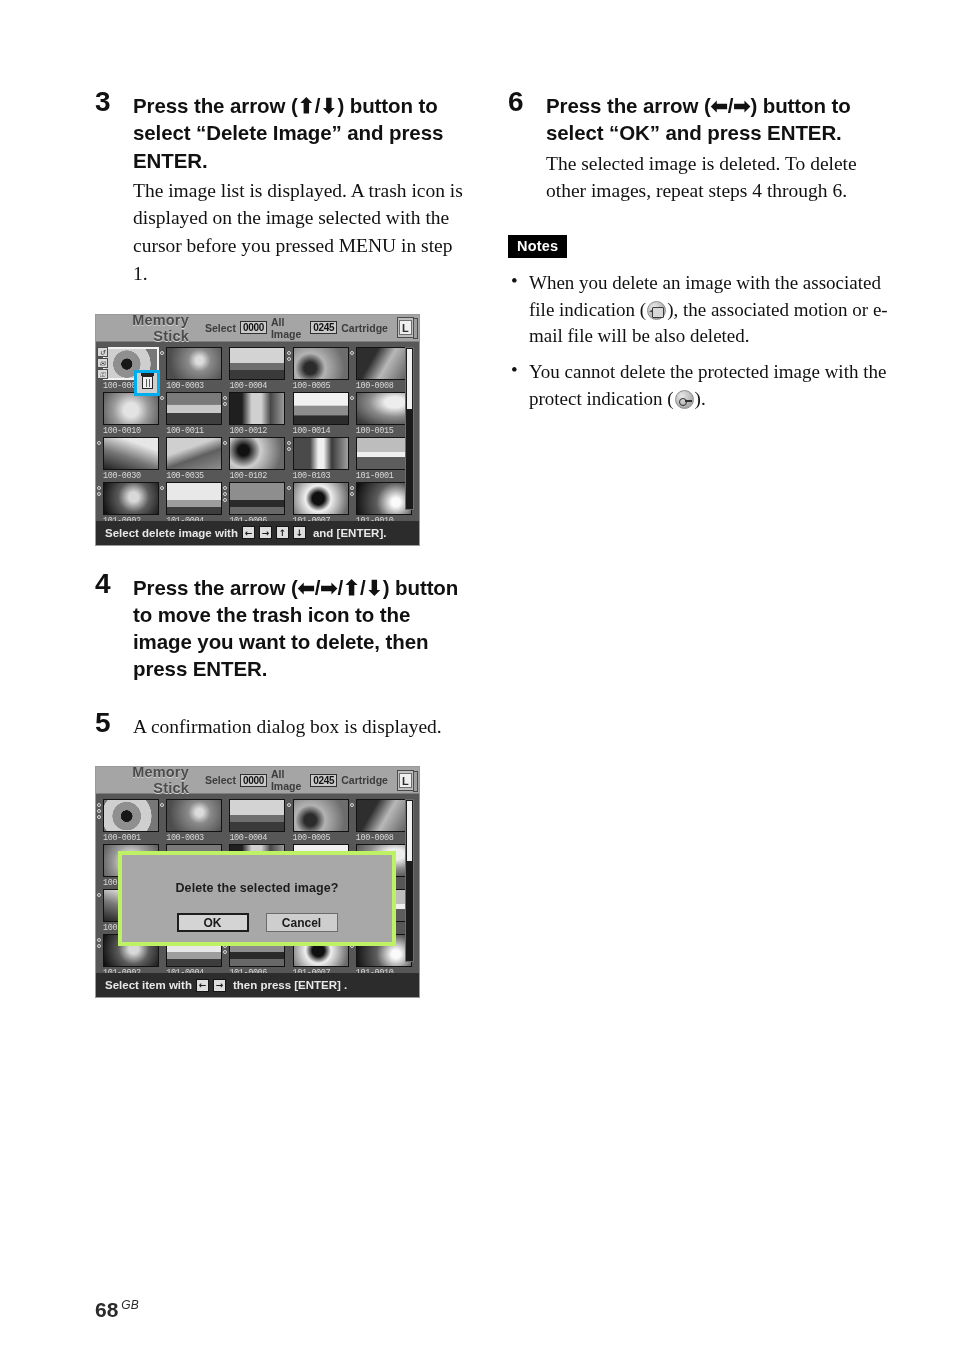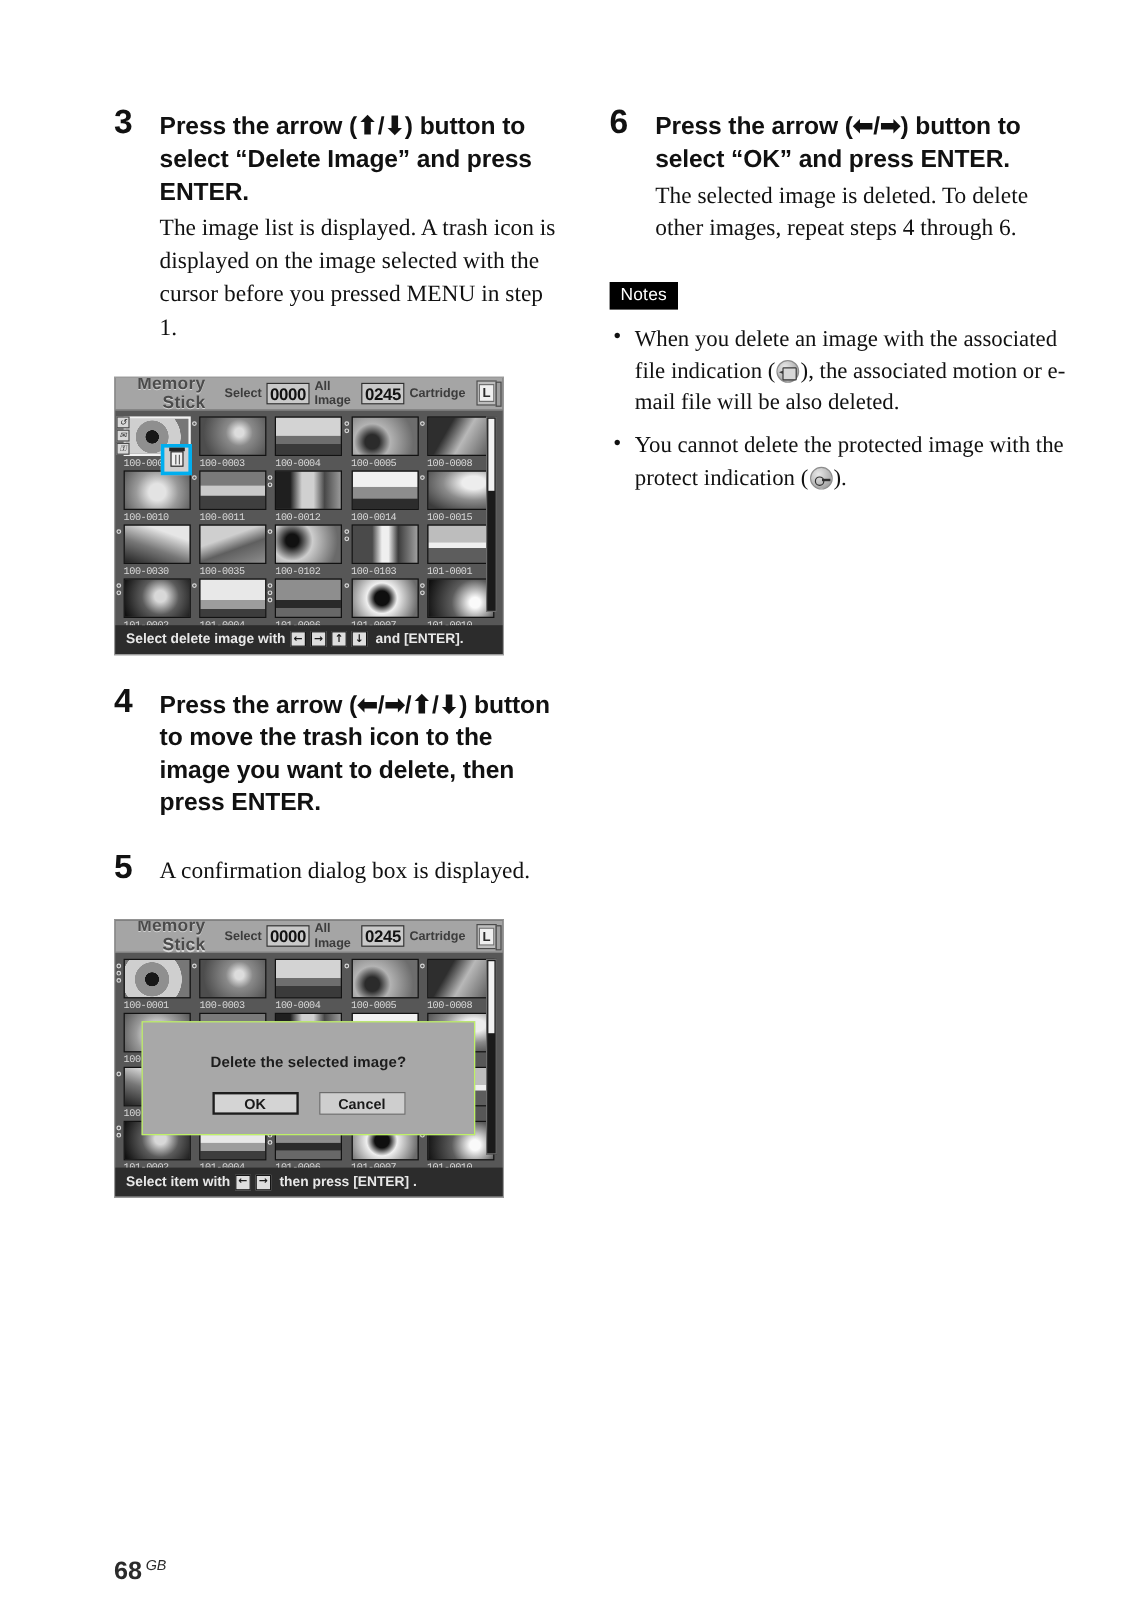--- a/index.html
+++ b/index.html
@@ -31,21 +31,21 @@
   .step-desc {
     font-family:"Liberation Serif", serif;
     font-size:19.5px; color:#111; line-height:1.42;
     margin-top:3px;
   }
 
   
   .notes-tag {
     display:inline-block; background:#000; color:#fff;
     font-family:"Liberation Sans", sans-serif;
-    font-size:14.5px; font-weight:normal;
+    font-size:14.5px; font-weight:bold;
     padding:3px 9px 4px 9px; letter-spacing:0.2px;
   }
   .notes-list { margin-top:12px; }
   .note-item {
     position:relative; padding-left:21px; margin-bottom:9px;
     font-family:"Liberation Serif", serif;
     font-size:19px; color:#111; line-height:1.41;
   }
   .note-item::before {
     content:"\2022"; position:absolute; left:3px; top:-2px;
@@ -107,21 +107,21 @@
   .lcd-title .ms {
     font-size:14.5px; font-weight:bold; color:#4b4b4b;
     text-shadow:0 1px 0 #d6d6d6; letter-spacing:0.2px;text-align:right;
   }
   .lcd-title .meta {
     margin-left:16px; display:flex; align-items:center; gap:4px;
     font-size:10.5px; font-weight:bold; color:#3c3c3c;
   }
   .numbox {
     background:#c9c9c9; border:1.5px solid #2f2f2f;
-    padding:0 2px; font-size:14px; font-weight:bold; color:#121212;
+    padding:0 2px; font-size:10px; font-weight:bold; color:#121212;
     font-family:"Liberation Sans", sans-serif; letter-spacing:-0.3px;
   }
   .cart-icon {
     margin-left:5px; width:22px; height:21px;
     background:#bdbdbd; border:1.5px solid #4a4a4a;
     display:flex; align-items:center; justify-content:center;
     position:relative;
   }
   .cart-icon span {
     font-size:11px; font-weight:bold; color:#2c2c2c;
@@ -203,21 +203,21 @@
   .keybox {
     display:inline-flex; align-items:center; justify-content:center;
     width:13px; height:13px; background:#dedede; color:#1b1b1b;
     border:1px solid #141414; font-size:9px;
     font-family:"DejaVu Sans", sans-serif;
   }
 
   
   .dialog {
     position:absolute; left:22px; top:84px; width:278px; height:95px;
-    background:#a8a8a8; border:1px solid #bef264; z-index:60;
+    background:#a8a8a8; border:4px solid #bef264; z-index:60;
     display:flex; flex-direction:column; align-items:center;
   }
   .dialog-msg {
     margin-top:26px; font-size:12.5px; color:#1d1d1d; font-weight:bold;
     letter-spacing:0.1px;
   }
   .dialog-btns { margin-top:18px; display:flex; gap:17px; }
   .dlg-btn {
     width:72px; height:19px; background:#cecece;
     display:flex; align-items:center; justify-content:center;

